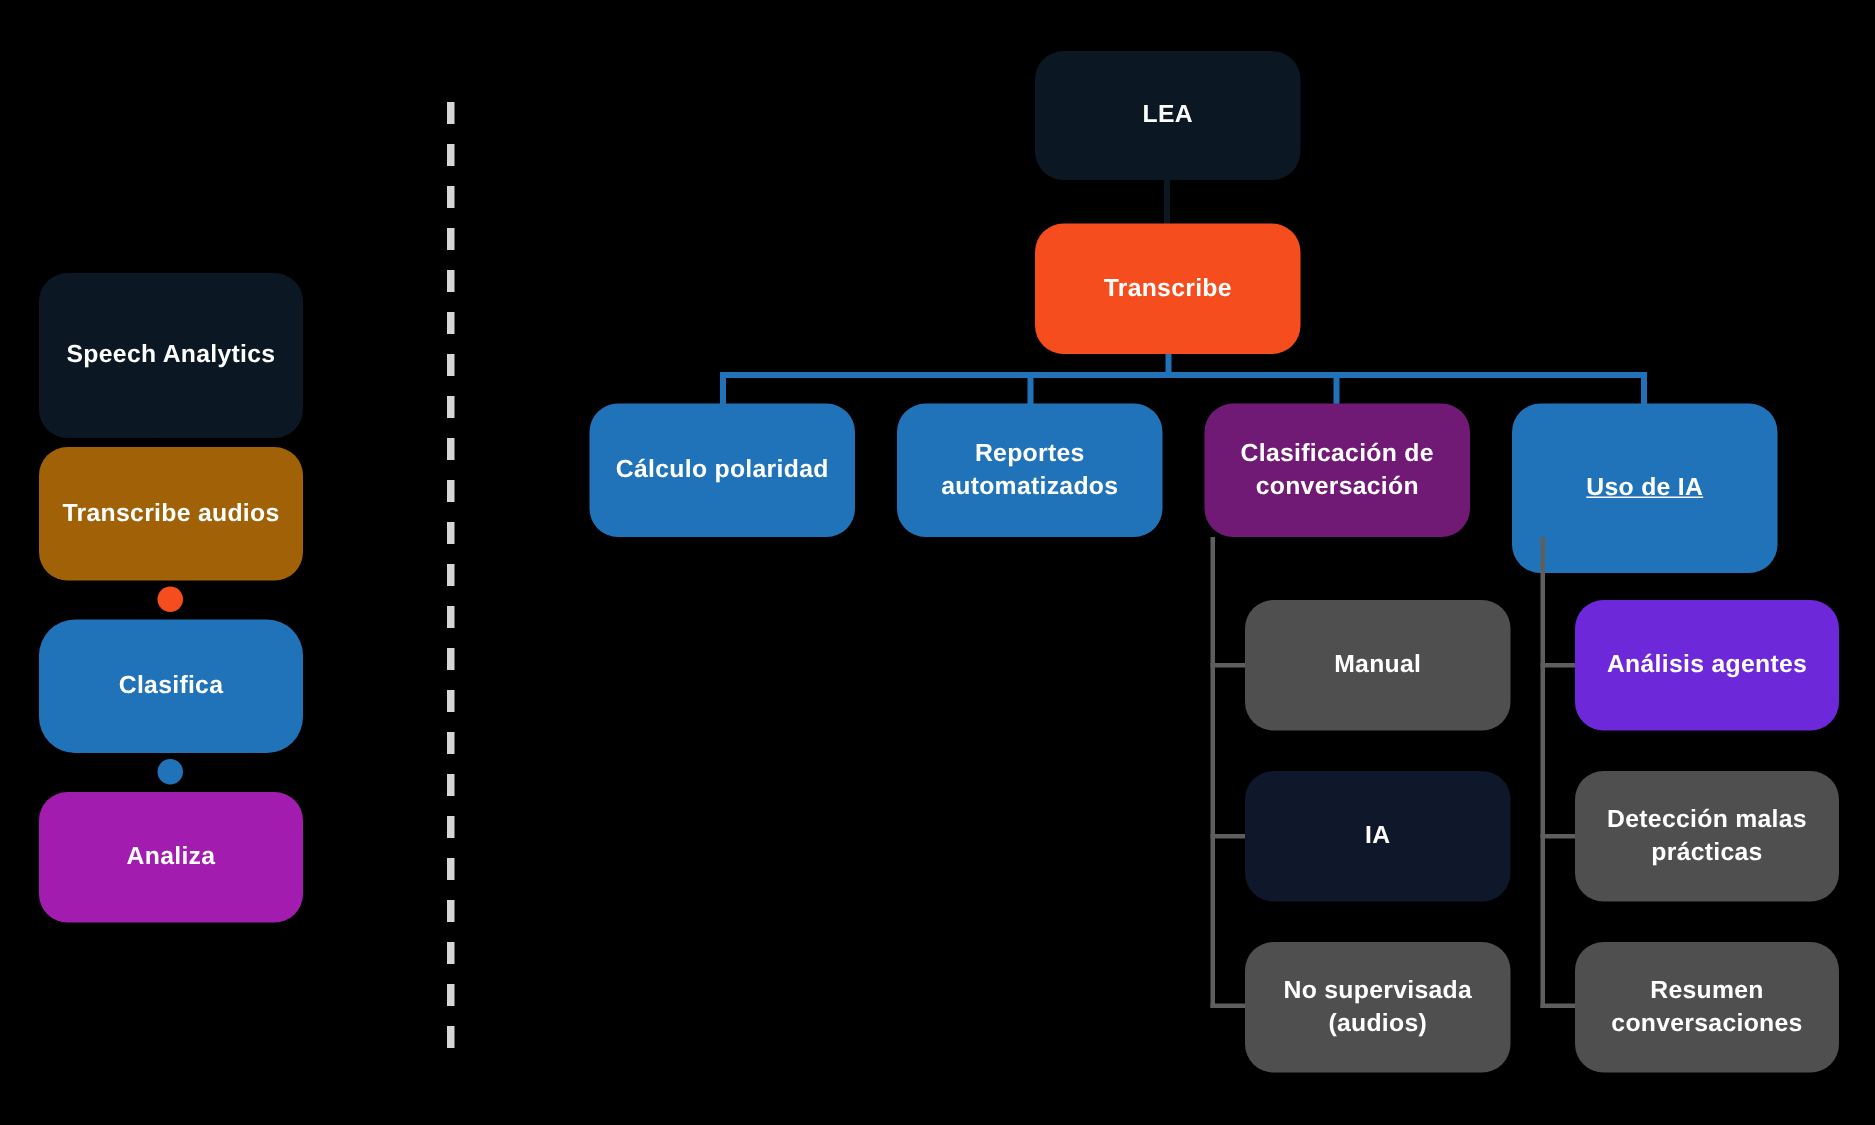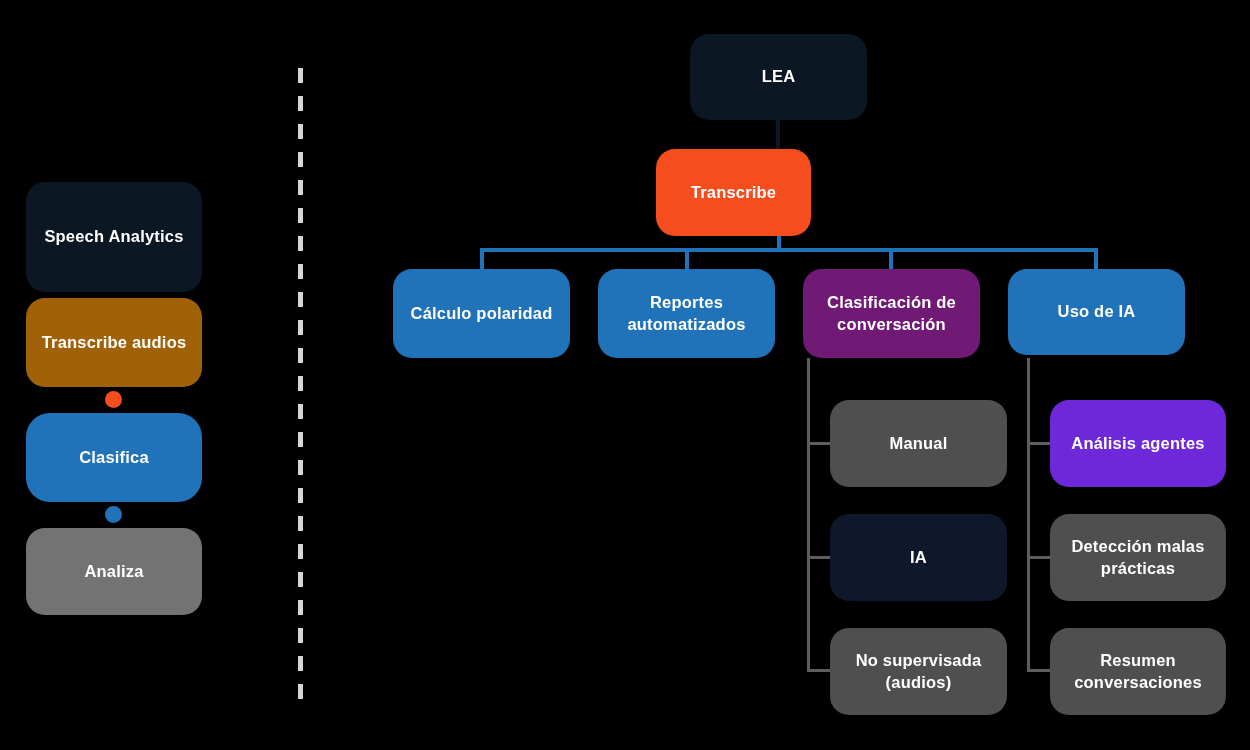--- a/index.html
+++ b/index.html
@@ -23,31 +23,31 @@
   .n-speech    {left:26px;top:182px;width:176px;height:110px;}
   .d-1         {left:105px;top:275px;}
   .n-transaud  {left:26px;top:298px;width:176px;height:89px;}
   .d-2         {left:105px;top:391px;}
   .n-clasifica {left:26px;top:413px;width:176px;height:89px;border-radius:24px;}
   .d-3         {left:105px;top:506px;}
   .n-analiza   {left:26px;top:528px;width:176px;height:87px;}
   
   .n-lea       {left:690px;top:34px;width:177px;height:86px;}
   .l-root      {left:776px;top:120px;width:4px;height:30px;}
-  .n-transcribe{left:656px;top:149px;width:155px;height:87px;}
+  .n-transcribe{left:690px;top:149px;width:177px;height:87px;}
   .l-trunk     {left:777px;top:236px;width:4px;height:14px;}
   .l-hbar      {left:480px;top:248px;width:618px;height:4px;}
   .l-s1{left:480px;top:250px;width:4px;height:20px;}
   .l-s2{left:685px;top:250px;width:4px;height:20px;}
   .l-s3{left:889px;top:250px;width:4px;height:20px;}
   .l-s4{left:1094px;top:250px;width:4px;height:20px;}
   .n-b1{left:393px;top:269px;width:177px;height:89px;}
   .n-b2{left:598px;top:269px;width:177px;height:89px;}
   .n-b3{left:803px;top:269px;width:177px;height:89px;}
-  .n-b4{left:1008px;top:269px;width:177px;height:86px;}
+  .n-b4{left:1008px;top:269px;width:177px;height:113px;text-decoration:underline;}
   
   .l-vclas{left:807px;top:358px;width:3px;height:314px;}
   .l-c1{left:807px;top:442px;width:23px;height:3px;}
   .l-c2{left:807px;top:556px;width:23px;height:3px;}
   .l-c3{left:807px;top:669px;width:23px;height:3px;}
   .n-g1{left:830px;top:400px;width:177px;height:87px;}
   .n-g2{left:830px;top:514px;width:177px;height:87px;}
   .n-g3{left:830px;top:628px;width:177px;height:87px;}
   
   .l-via{left:1027px;top:358px;width:3px;height:314px;}
@@ -63,21 +63,21 @@
 
 <div class="canvas">
 
   <section>
     <div class="node n-speech" style="background: rgb(11, 23, 34);">Speech Analytics</div>
     <div class="dot d-1" style="background: rgb(11, 23, 34);"></div>
     <div class="node n-transaud" style="background: #a16207;">Transcribe audios</div>
     <div class="dot d-2" style="background: rgb(245, 77, 29);"></div>
     <div class="node n-clasifica" style="background: rgb(33, 115, 185);">Clasifica</div>
     <div class="dot d-3" style="background: rgb(33, 115, 185);"></div>
-    <div class="node n-analiza" style="background: #737373;">Analiza</div>
+    <div class="node n-analiza" style="background: #a21caf;">Analiza</div>
   </section>
 
   <div class="divider"></div>
 
   <section>
 
     <div class="node n-lea" style="background: rgb(11, 23, 34);">LEA</div>
 
     <div class="line l-root" style="background: rgb(11, 23, 34);"></div>
 

